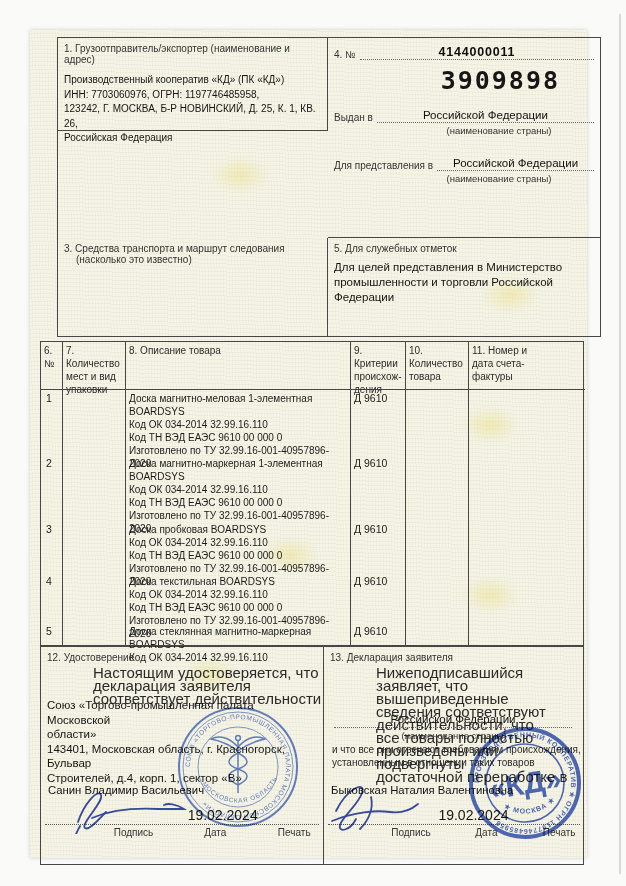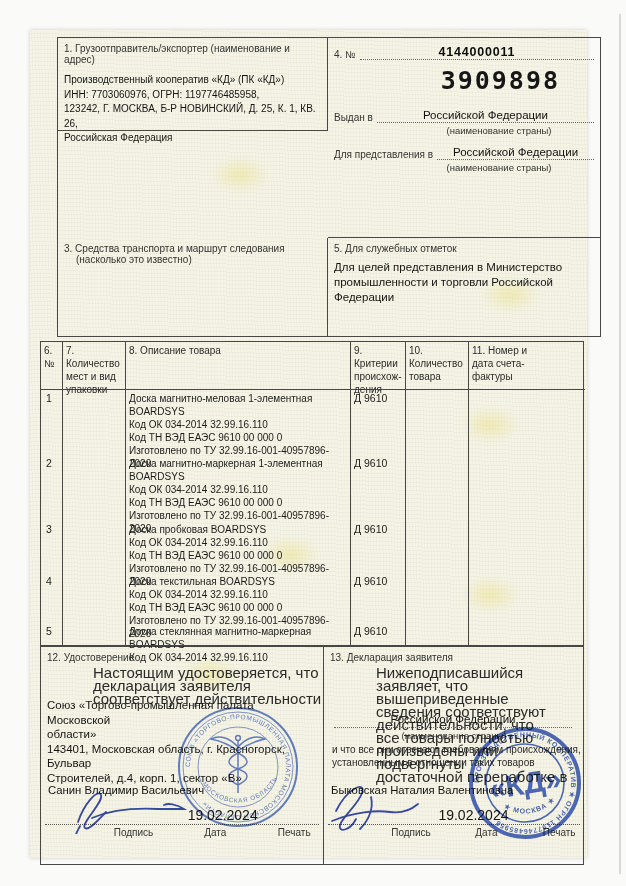--- a/index.html
+++ b/index.html
@@ -119,21 +119,21 @@
           <div class="numrow">
             <span class="lbl">4. №</span>
             <span class="leader"><span class="certnum">4144000011</span></span>
           </div>
           <div class="serial">3909898</div>
           <div class="issue-row">
             <span class="lbl">Выдан в</span>
             <span class="leader"><span class="val">Российской Федерации</span></span>
           </div>
           <div class="country-note">(наименование страны)</div>
-          <div class="issue-row" style="margin-top:9px;">
+          <div class="issue-row" style="margin-top:20px;">
             <span class="lbl">Для представления в</span>
             <span class="leader"><span class="val">Российской Федерации</span></span>
           </div>
           <div class="country-note">(наименование страны)</div>
         </div>
 
         <div class="box b5">
           <div class="lbl">5. Для служебных отметок</div>
           <div class="note-text">Для целей представления в Министерство промышленности и торговли Российской Федерации</div>
         </div>

